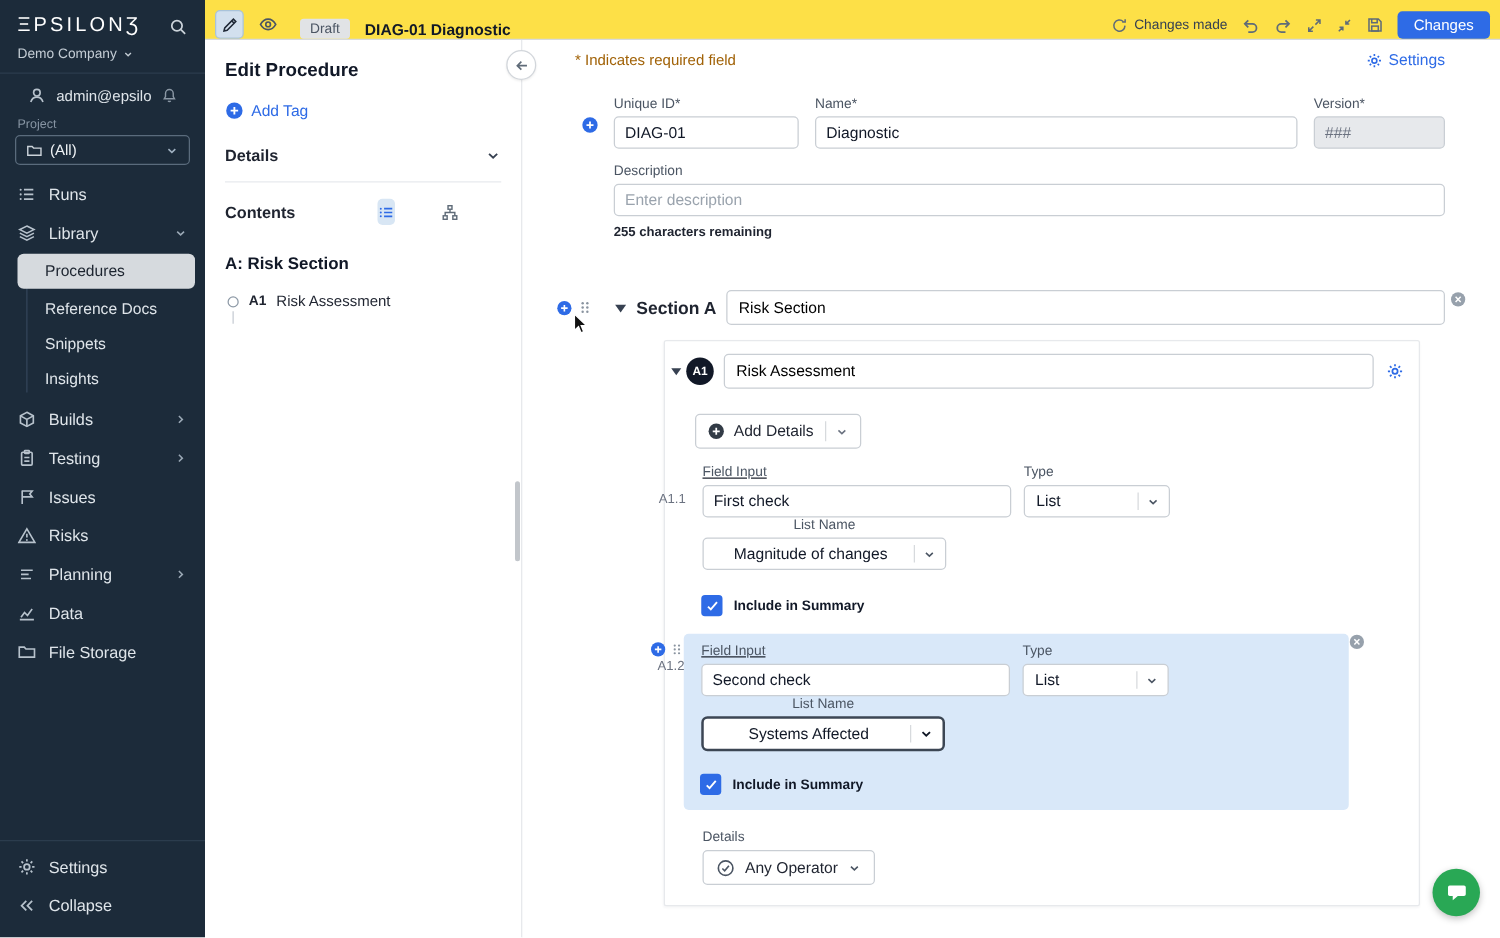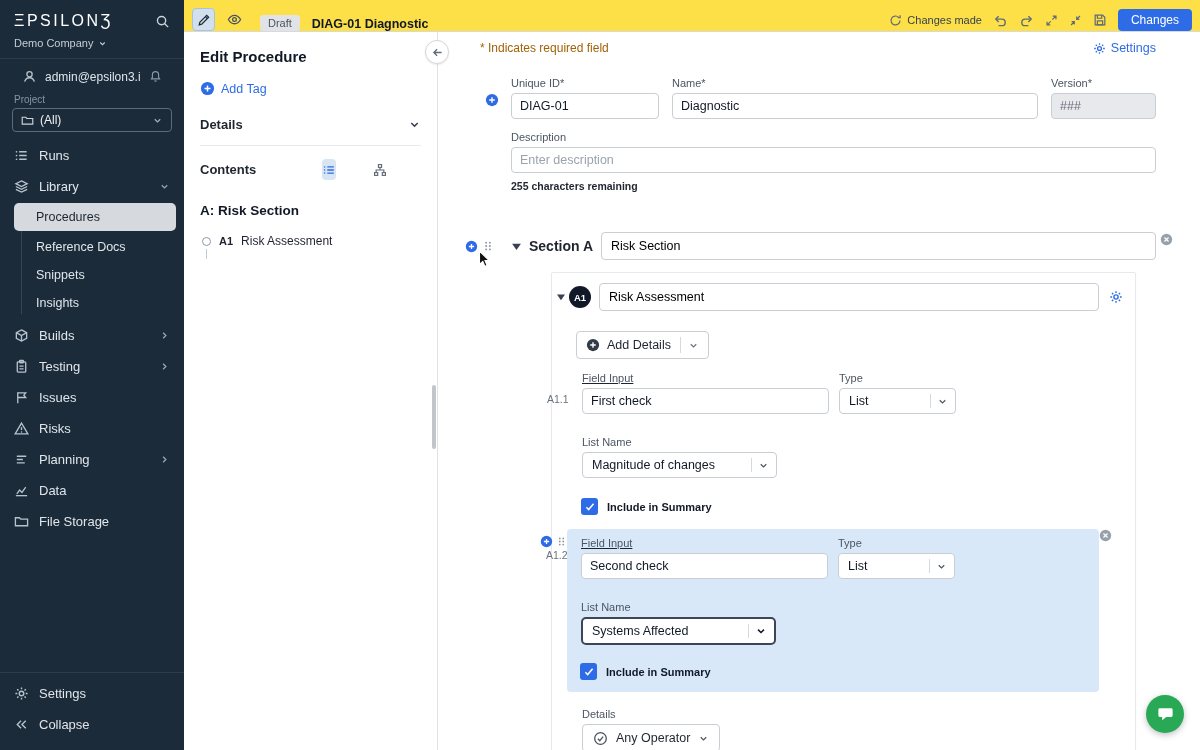--- a/index.html
+++ b/index.html
@@ -2,21 +2,21 @@
 <html><head>
 <meta charset="utf-8">
 <style>
 *{margin:0;padding:0;box-sizing:border-box;}
 html,body{width:1200px;height:750px;}
 body{font-family:"Liberation Sans",sans-serif;font-size:12.5px;color:#1f2430;background:#fff;overflow:hidden;}
 svg{display:block;}
 .app{display:flex;width:1200px;height:750px;position:relative;overflow:hidden;}
 
 
-.sidebar{width:184px;flex-shrink:0;background:#1c2b3a;color:#dfe5ea;display:flex;flex-direction:column;overflow:hidden;}
+.sidebar{width:164px;flex-shrink:0;background:#1c2b3a;color:#dfe5ea;display:flex;flex-direction:column;overflow:hidden;}
 .logo-row{display:flex;align-items:center;justify-content:space-between;padding:12px 14px 4px;}
 .logo{font-size:16px;letter-spacing:2.5px;color:#fff;}
 .company-row{display:flex;align-items:center;gap:5px;padding:3px 14px 9px;font-size:11px;color:#c3ccd4;border-bottom:1px solid #2b3c4d;cursor:pointer;}
 .user-row{display:flex;align-items:center;gap:8px;padding:10px 22px 8px;font-size:12px;}
 .user-row .mail{flex:1;overflow:hidden;white-space:nowrap;}
 .proj-label{font-size:10px;color:#8795a3;padding:2px 14px 3px;}
 .proj-select{display:flex;align-items:center;gap:6px;margin:0 12px 8px;padding:4px 8px;border:1px solid #5a6b7c;border-radius:4px;font-size:12px;color:#eef2f5;cursor:pointer;}
 .proj-select .grow{flex:1;}
 .nav{display:flex;flex-direction:column;}
 .nav-item{display:flex;align-items:center;gap:10px;padding:8px 14px;font-size:13px;color:#dfe5ea;cursor:pointer;}
@@ -102,21 +102,21 @@
 .fid{position:absolute;left:-35px;top:21px;font-size:10.5px;color:#6b7280;}
 .fi-row{display:flex;gap:10px;}
 .w-input{width:247px;text-decoration:underline;}
 .w-type{width:117px;}
 .w-list{width:195px;}
 .select{height:26px;border:1px solid #c9ced4;border-radius:4px;background:#fff;display:flex;align-items:center;padding:0 7px 0 9px;font-size:12.5px;cursor:pointer;}
 .select .sval{flex:1;white-space:nowrap;overflow:hidden;color:#111827;}
 .select .ssep{width:1px;align-self:stretch;margin:5px 6px;background:#d7dadd;}
 .select .schev{color:#4b5563;display:flex;}
 .select.focused{border:2px solid #3c4654;height:28px;border-radius:5px;}
-.row-gap{margin-top:22px;}
+.row-gap{margin-top:0;text-align:center;}
 .include-row{display:flex;align-items:center;gap:9px;margin-top:20px;}
 .checkbox{width:17px;height:17px;border-radius:3px;background:#2e6be6;display:flex;align-items:center;justify-content:center;cursor:pointer;flex-shrink:0;margin-left:-1px;border:none;padding:0;}
 .include-label{font-size:11px;font-weight:bold;color:#111827;}
 .hl-block{position:relative;margin-top:14px;margin-left:-15px;width:532px;background:#d9e8f9;border-radius:4px;padding:8px 14px 12px;}
 .hl-block .include-row{margin-top:18px;}
 .hl-gutter{position:absolute;left:-27px;top:6px;display:flex;align-items:center;gap:3px;}
 .hl-x{right:-13px;top:0;}
 .hl-block .fid{left:-21px;top:20px;}
 .signoffs{margin-left:26px;margin-top:16px;}
 .signoff-btn{display:flex;align-items:center;gap:8px;height:28px;border:1px solid #c9ced4;border-radius:4px;background:#fff;padding:0 10px;font-size:12.5px;font-family:inherit;color:#1f2430;cursor:pointer;margin-top:2px;}

